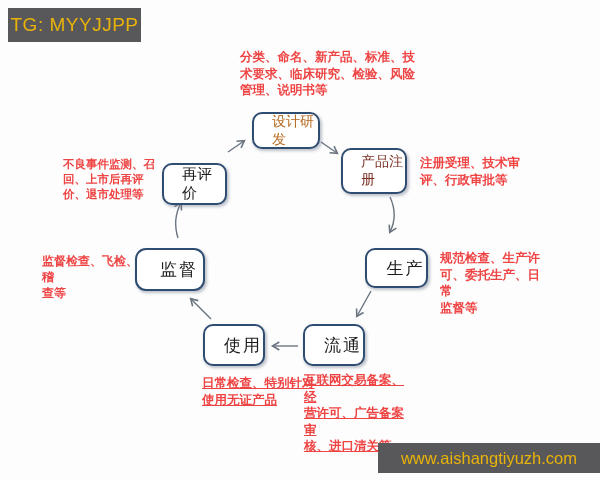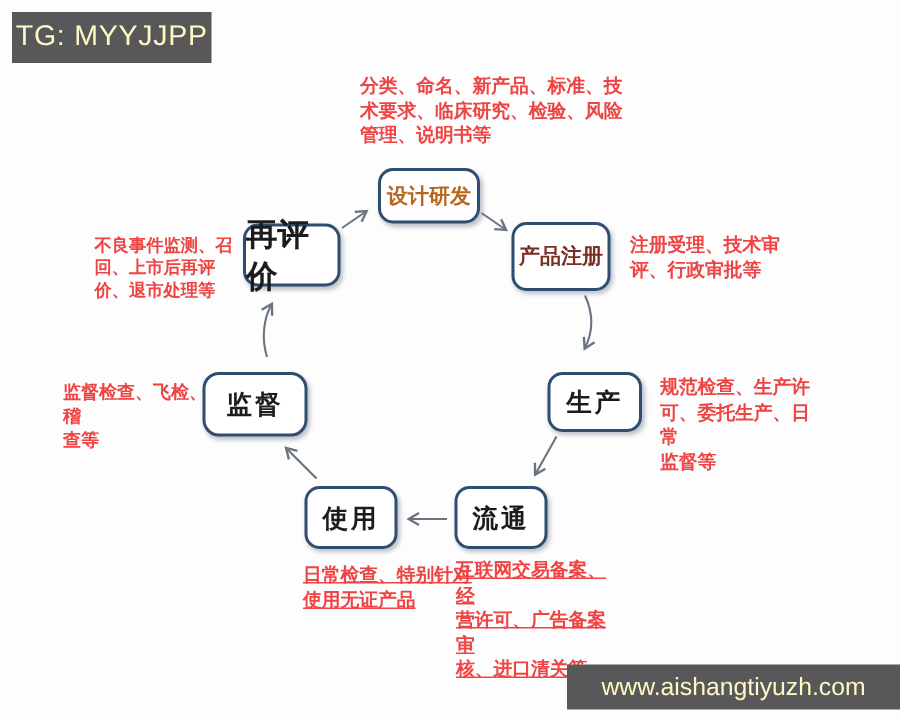--- a/index.html
+++ b/index.html
@@ -12,21 +12,21 @@
     position: relative;
     width: 600px;
     height: 480px;
     background: #fdfdfd;
     overflow: hidden;
   }
   
   .wm-badge {
     position: absolute;
     background: #58585a;
-    color: #fef9c3;
+    color: #eab308;
     display: flex;
     align-items: center;
     justify-content: center;
     font-weight: 400;
   }
   #wm-top-left {
     left: 8px; top: 8px;
     width: 133px; height: 34px;
     font-size: 19px;
     letter-spacing: 0.5px;
@@ -51,30 +51,31 @@
   .stage-box {
     position: absolute;
     box-sizing: border-box;
     background: #ffffff;
     border: 2.5px solid #2e4d71;
     border-radius: 10px;
     box-shadow: 1.5px 2px 3px rgba(110,120,140,0.45);
     display: flex;
     align-items: center;
     justify-content: center;
-    font-weight: bold;
+    font-weight: normal;
     color: #1c1c1c;
+    padding-left: 18px;
   }
   #box-design       { left:252px; top:112px; width:68px; height:37px; font-size:14px; }
   #box-register     { left:341px; top:148px; width:66px; height:46px; font-size:14px; }
   #box-production   { left:365px; top:248px; width:63px; height:40px; font-size:17px; letter-spacing:2px; }
   #box-circulation  { left:303px; top:324px; width:62px; height:42px; font-size:17px; letter-spacing:2px; }
   #box-use          { left:203px; top:324px; width:62px; height:42px; font-size:17px; letter-spacing:2px; }
   #box-supervision  { left:135px; top:248px; width:70px; height:43px; font-size:17px; letter-spacing:2px;border-radius:11px; }
-  #box-reevaluation { left:162px; top:149px; width:65px; height:42px; font-size:21px; }
+  #box-reevaluation { left:162px; top:163px; width:65px; height:42px; font-size:15px; }
   #box-design   .stage-label { color: #b5691f; }
   #box-register .stage-label { color: #7b2f23; }
   
   .note {
     position: absolute;
     font-size: 12.5px;
     font-weight: bold;
     color: #ef4444;
     line-height: 1.32;
     white-space: pre-line;

